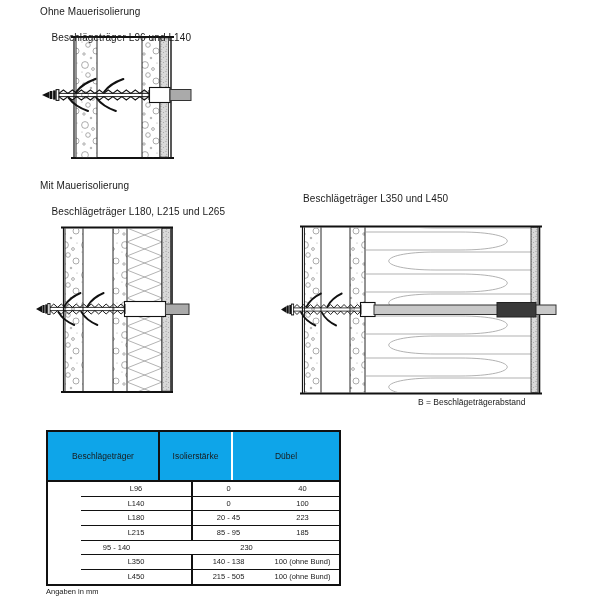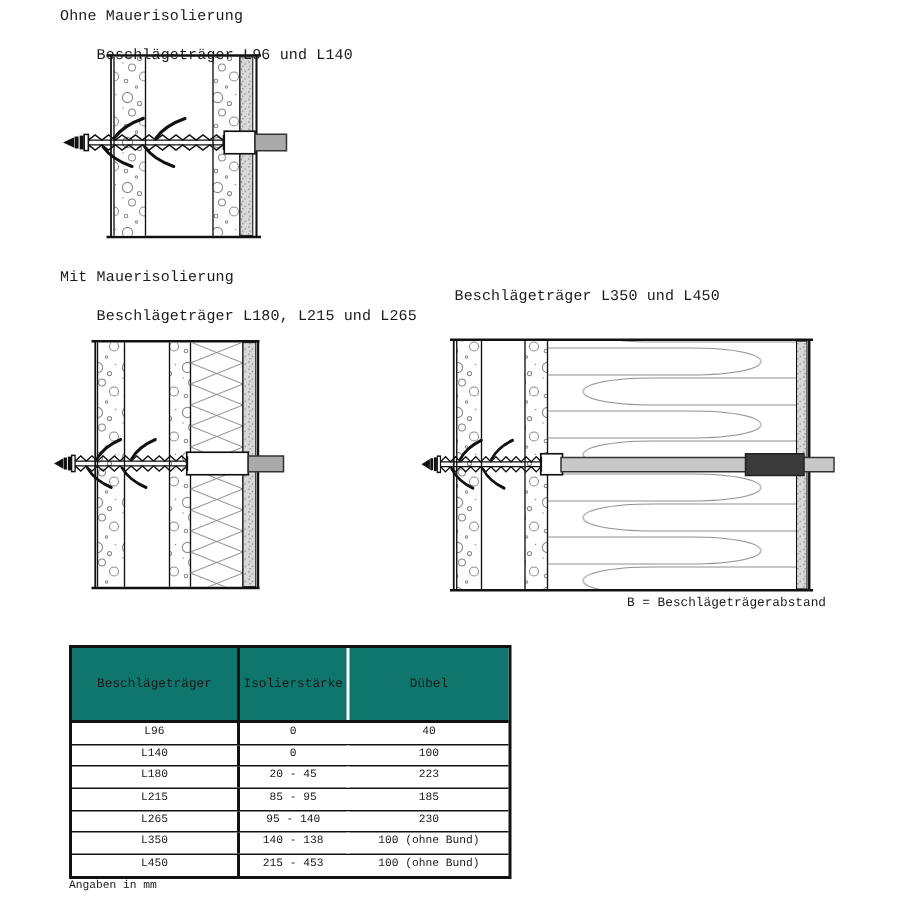--- a/index.html
+++ b/index.html
@@ -1,29 +1,29 @@
 <!DOCTYPE html>
 <html><head>
 <meta charset="utf-8">
 <style>
   html,body{margin:0;padding:0;background:#fff;}
   .canvas{position:relative;width:600px;height:600px;background:#fff;overflow:hidden;
-          font-family:Liberation Mono, monospace;color:#1a1a1a;}
+          font-family:Liberation Sans, sans-serif;color:#1a1a1a;}
   .diagram-svg{position:absolute;left:0;top:0;}
   .heading{position:absolute;font-size:10px;line-height:13px;letter-spacing:0.1px;white-space:pre;}
   .h1{left:40px;top:5px;}
   .h2{left:40px;top:179px;}
   .h3{left:303px;top:192px;}
   .capB{position:absolute;left:418px;top:397px;font-size:8.5px;}
   .footnote{position:absolute;left:46px;top:587px;font-size:7.5px;}
   .tbl{position:absolute;left:46px;top:430px;width:295px;border:2px solid #111;
        box-sizing:border-box;font-size:7.5px;}
-  .thead{display:flex;height:48px;background:#0f766e;border-bottom:2px solid #111;}
+  .thead{display:flex;height:48px;background:#0ea5e9;border-bottom:2px solid #111;}
   .th{display:flex;align-items:center;justify-content:center;font-size:8.5px;box-sizing:border-box;}
-  .trow{display:flex;height:13.7px;}
+  .trow{display:flex;height:13.7px;margin-left:33px;}
   .trow + .trow{border-top:1px solid #111;}
   .td{line-height:13.7px;text-align:center;box-sizing:border-box;}
   .c1{width:112px;border-right:2px solid #111;}
   .c2{width:73px;border-right:2px solid #ffffff;}
   .c3{flex:1;}
 </style>
 </head>
 <body>
 
 <div class="canvas">
@@ -150,31 +150,30 @@
       <div class="td c1">L180</div>
       <div class="td c2">20 - 45</div>
       <div class="td c3">223</div>
     </div>
     <div class="trow">
       <div class="td c1">L215</div>
       <div class="td c2">85 - 95</div>
       <div class="td c3">185</div>
     </div>
     <div class="trow">
-      <div class="td c1">L265</div>
       <div class="td c2">95 - 140</div>
       <div class="td c3">230</div>
     </div>
     <div class="trow">
       <div class="td c1">L350</div>
       <div class="td c2">140 - 138</div>
       <div class="td c3">100 (ohne Bund)</div>
     </div>
     <div class="trow">
       <div class="td c1">L450</div>
-      <div class="td c2">215 - 453</div>
+      <div class="td c2">215 - 505</div>
       <div class="td c3">100 (ohne Bund)</div>
     </div>
   </div>
 
   <div class="footnote">Angaben in mm</div>
 
 </div>
 
 </body></html>

